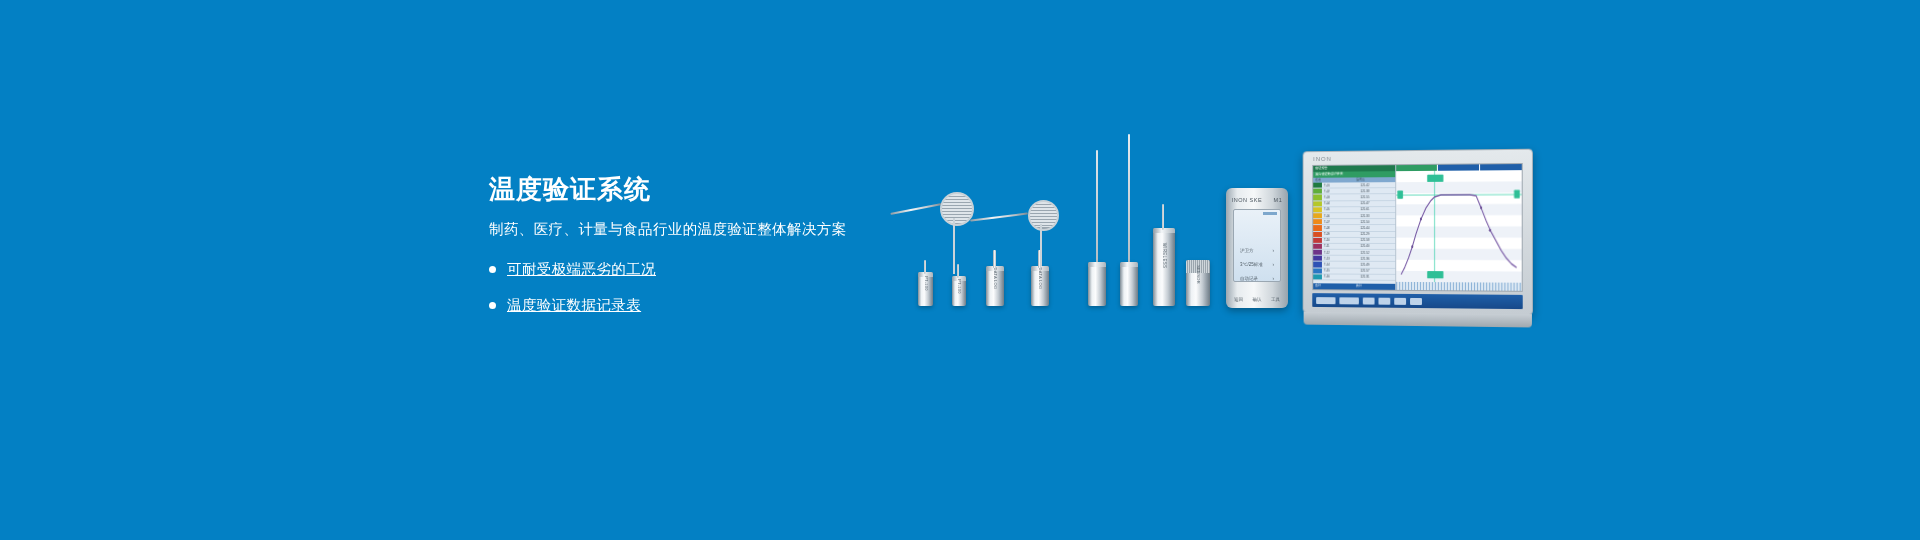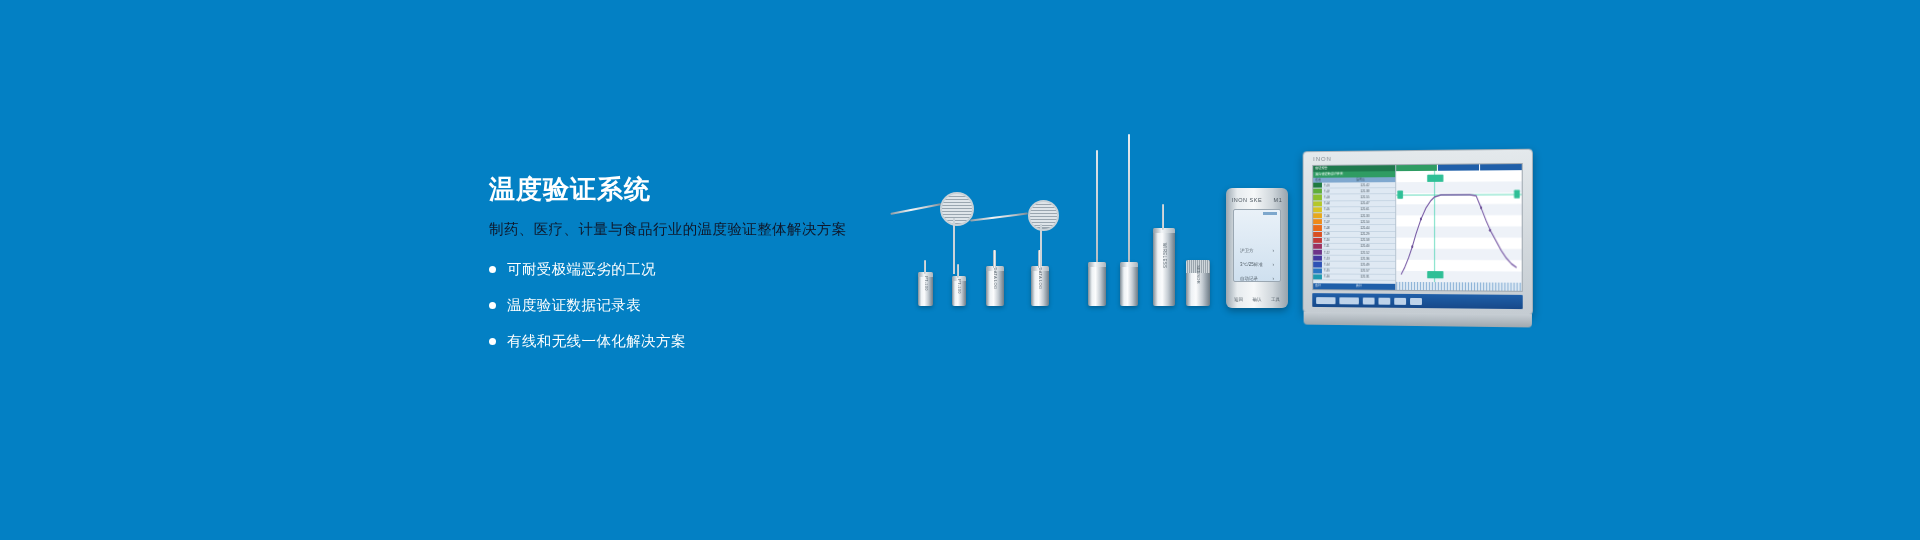--- a/index.html
+++ b/index.html
@@ -10,27 +10,27 @@
   }
   .banner{position:relative;width:1920px;height:540px;background:#0380c4;overflow:hidden;}
 
   
   .copy{position:absolute;left:489px;top:175px;width:470px;}
   .headline{
     font-size:26px;font-weight:bold;color:#ffffff;letter-spacing:1px;
     margin:0 0 16px 0;line-height:1.1;
   }
   .subhead{
-    font-size:14.5px;color:#0f172a;margin:0 0 22px 0;line-height:1.3;
+    font-size:14.5px;color:#ffffff;margin:0 0 22px 0;line-height:1.3;
     letter-spacing:.4px;white-space:nowrap;
   }
   .bullets{list-style:none;margin:0;padding:0;}
   .bullets li{
     display:flex;align-items:center;margin-bottom:17px;
-    font-size:14.5px;color:#ffffff;letter-spacing:.4px;
+    font-size:14.5px;color:#ffffff;letter-spacing:.4px;text-decoration:underline;
   }
   .dot{width:7px;height:7px;border-radius:50%;background:#ffffff;margin-right:11px;flex:0 0 auto;}
 
   
   .products{position:absolute;left:900px;top:130px;width:620px;height:250px;}
 
   .needle{position:absolute;background:linear-gradient(to right,#8d9aa4,#f2f5f7 40%,#c7ced4 70%,#7d8a94);border-radius:1px;}
   .coil{position:absolute;border:2.2px solid #c9d1d7;border-radius:50%;
         background:repeating-linear-gradient(180deg,#dfe5ea 0 1.5px,#9aa6b0 1.5px 3px);}
   .wire{position:absolute;background:#cbd3d9;}
@@ -102,24 +102,20 @@
     <h1 class="headline">温度验证系统</h1>
     <p class="subhead">制药、医疗、计量与食品行业的温度验证整体解决方案</p>
     <ul class="bullets">
       <li>
         <span class="dot"></span>
         <span>可耐受极端恶劣的工况</span>
       </li>
       <li>
         <span class="dot"></span>
         <span>温度验证数据记录表</span>
-      </li>
-      <li>
-        <span class="dot"></span>
-        <span>有线和无线一体化解决方案</span>
       </li>
     </ul>
   </div>
 
   <div class="products">
 
     <div class="needle" style="left:-10px;top:78px;width:52px;height:2px;transform:rotate(-11deg);"></div>
     <div class="coil" style="left:40px;top:62px;width:30px;height:30px;"></div>
     <div class="wire" style="left:53px;top:88px;width:1.6px;height:56px;"></div>
 

